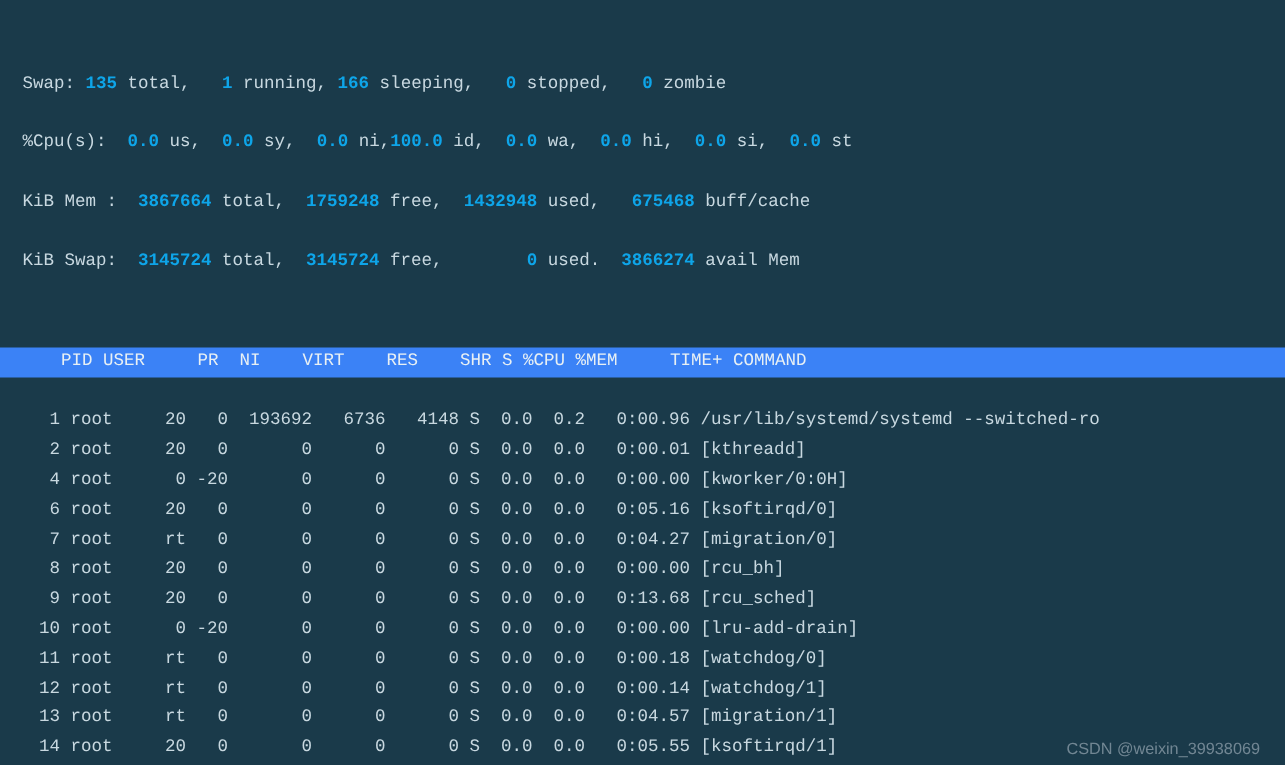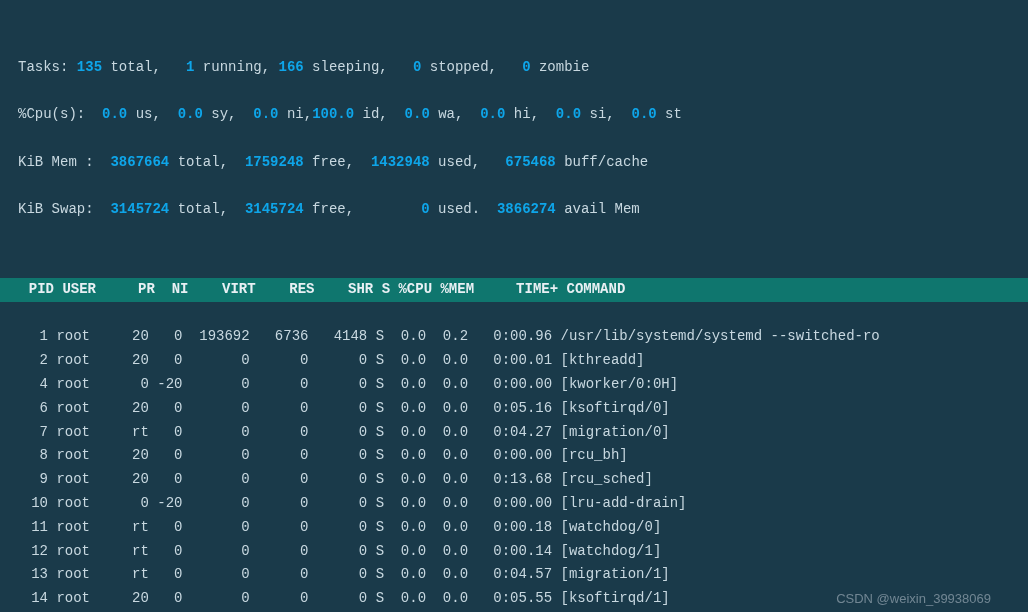--- a/index.html
+++ b/index.html
@@ -15,44 +15,44 @@
   }
   .terminal {
     white-space: pre;
     line-height: 1.7;
   }
   .summary-line {
     padding-left: 18px;
   }
   .bold { font-weight: bold; color: #0ea5e9; }
   .header-row {
-    background: #0f766e;
+    background: #3b82f6;
     color: #e8f0f4;
-    padding-left: 12px;
+    padding-left: 32px;
     margin-top: 8px;
-    font-weight: bold;
+    font-weight: normal;
   }
   .process-row {
     padding-left: 6px;
   }
   .watermark {
     position: absolute;
-    right: 37px;
+    right: 20px;
     bottom: 6px;
     color: rgba(200,210,220,0.5);
     font-family: sans-serif;
     font-size: 13px;
   }
 </style>
 </head>
 <body>
 
 <div class="terminal">
 
-<div class="summary-line"><span>Tasks:</span> <span class="bold">135</span> total,   <span class="bold">1</span> running, <span class="bold">166</span> sleeping,   <span class="bold">0</span> stopped,   <span class="bold">0</span> zombie</div>
+<div class="summary-line"><span>Swap:</span> <span class="bold">135</span> total,   <span class="bold">1</span> running, <span class="bold">166</span> sleeping,   <span class="bold">0</span> stopped,   <span class="bold">0</span> zombie</div>
 <div class="summary-line"><span>%Cpu(s):</span>  <span class="bold">0.0</span> us,  <span class="bold">0.0</span> sy,  <span class="bold">0.0</span> ni,<span class="bold">100.0</span> id,  <span class="bold">0.0</span> wa,  <span class="bold">0.0</span> hi,  <span class="bold">0.0</span> si,  <span class="bold">0.0</span> st</div>
 <div class="summary-line"><span>KiB Mem :</span>  <span class="bold">3867664</span> total,  <span class="bold">1759248</span> free,  <span class="bold">1432948</span> used,   <span class="bold">675468</span> buff/cache</div>
 <div class="summary-line"><span>KiB Swap:</span>  <span class="bold">3145724</span> total,  <span class="bold">3145724</span> free,        <span class="bold">0</span> used.  <span class="bold">3866274</span> avail Mem</div>
 
 <div class="header-row" id="header-row">  PID USER     PR  NI    VIRT    RES    SHR S %CPU %MEM     TIME+ COMMAND</div>
 <div id="process-list"><div class="process-row">    1 root     20   0  193692   6736   4148 S  0.0  0.2   0:00.96 /usr/lib/systemd/systemd --switched-ro</div><div class="process-row">    2 root     20   0       0      0      0 S  0.0  0.0   0:00.01 [kthreadd]</div><div class="process-row">    4 root      0 -20       0      0      0 S  0.0  0.0   0:00.00 [kworker/0:0H]</div><div class="process-row">    6 root     20   0       0      0      0 S  0.0  0.0   0:05.16 [ksoftirqd/0]</div><div class="process-row">    7 root     rt   0       0      0      0 S  0.0  0.0   0:04.27 [migration/0]</div><div class="process-row">    8 root     20   0       0      0      0 S  0.0  0.0   0:00.00 [rcu_bh]</div><div class="process-row">    9 root     20   0       0      0      0 S  0.0  0.0   0:13.68 [rcu_sched]</div><div class="process-row">   10 root      0 -20       0      0      0 S  0.0  0.0   0:00.00 [lru-add-drain]</div><div class="process-row">   11 root     rt   0       0      0      0 S  0.0  0.0   0:00.18 [watchdog/0]</div><div class="process-row">   12 root     rt   0       0      0      0 S  0.0  0.0   0:00.14 [watchdog/1]</div><div class="process-row">   13 root     rt   0       0      0      0 S  0.0  0.0   0:04.57 [migration/1]</div><div class="process-row">   14 root     20   0       0      0      0 S  0.0  0.0   0:05.55 [ksoftirqd/1]</div><div class="process-row">   16 root      0 -20       0      0      0 S  0.0  0.0   0:00.00 [kworker/1:0H]</div></div>
 
 
 
 </div>

